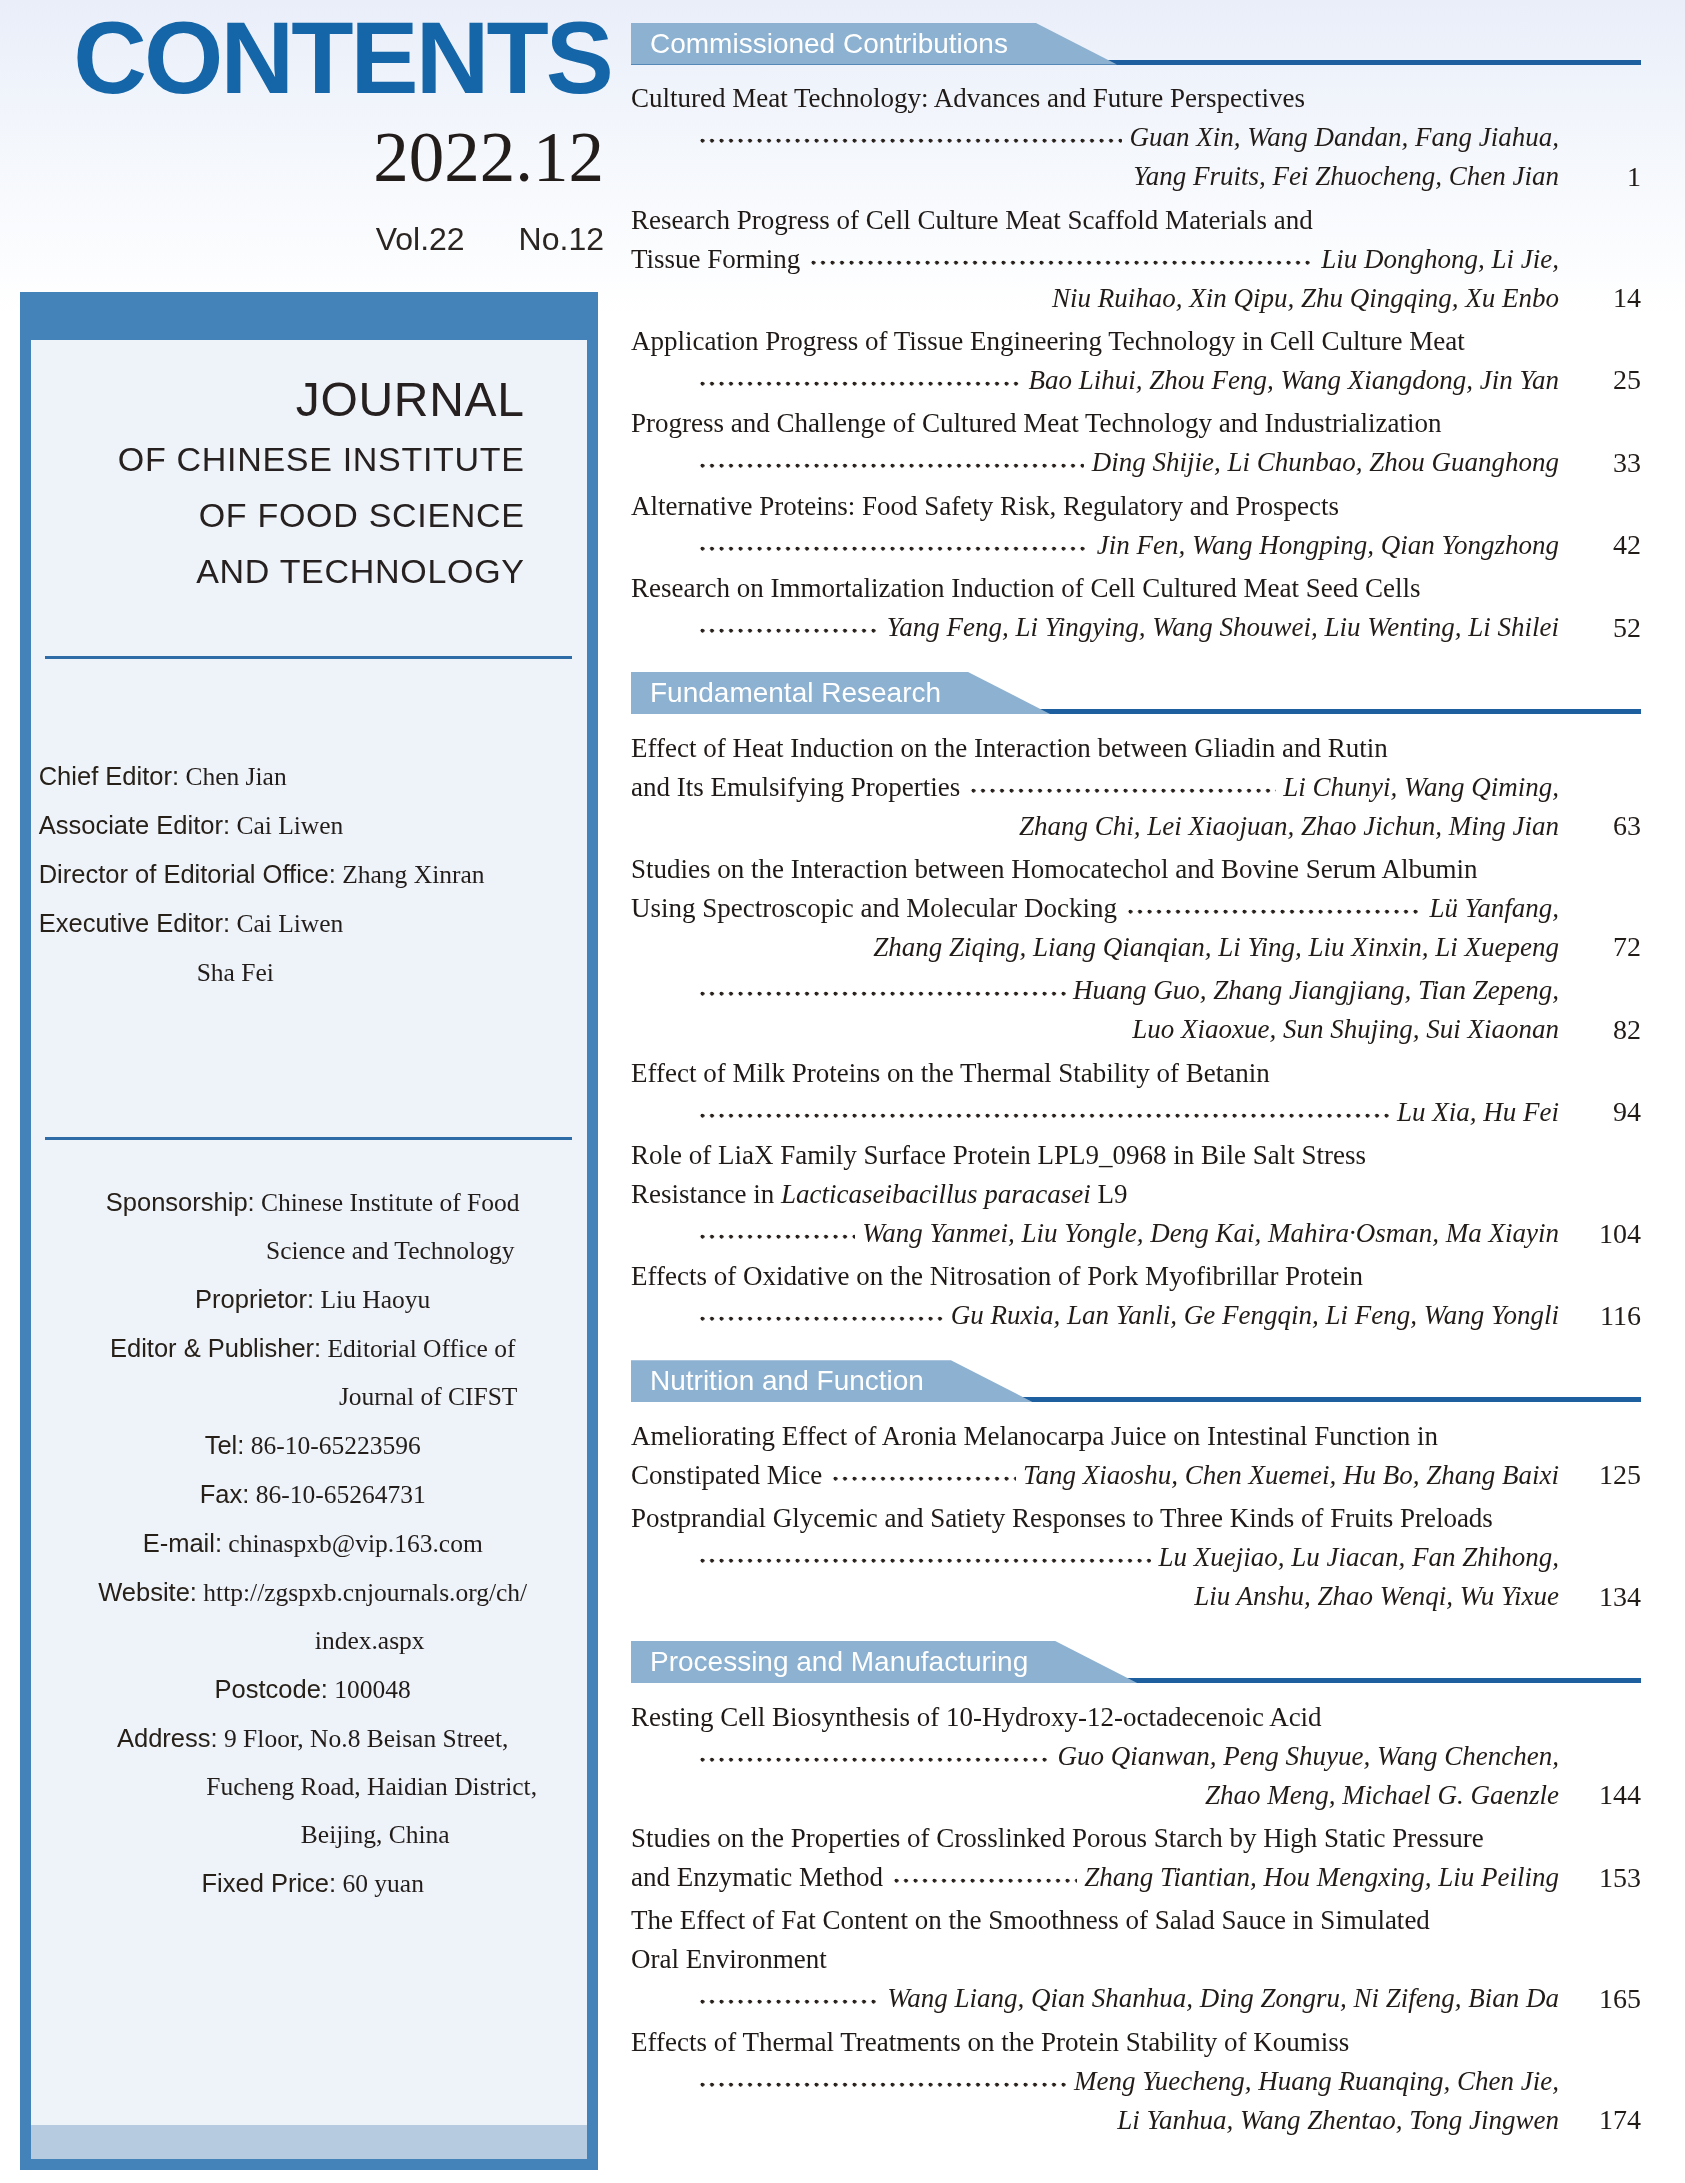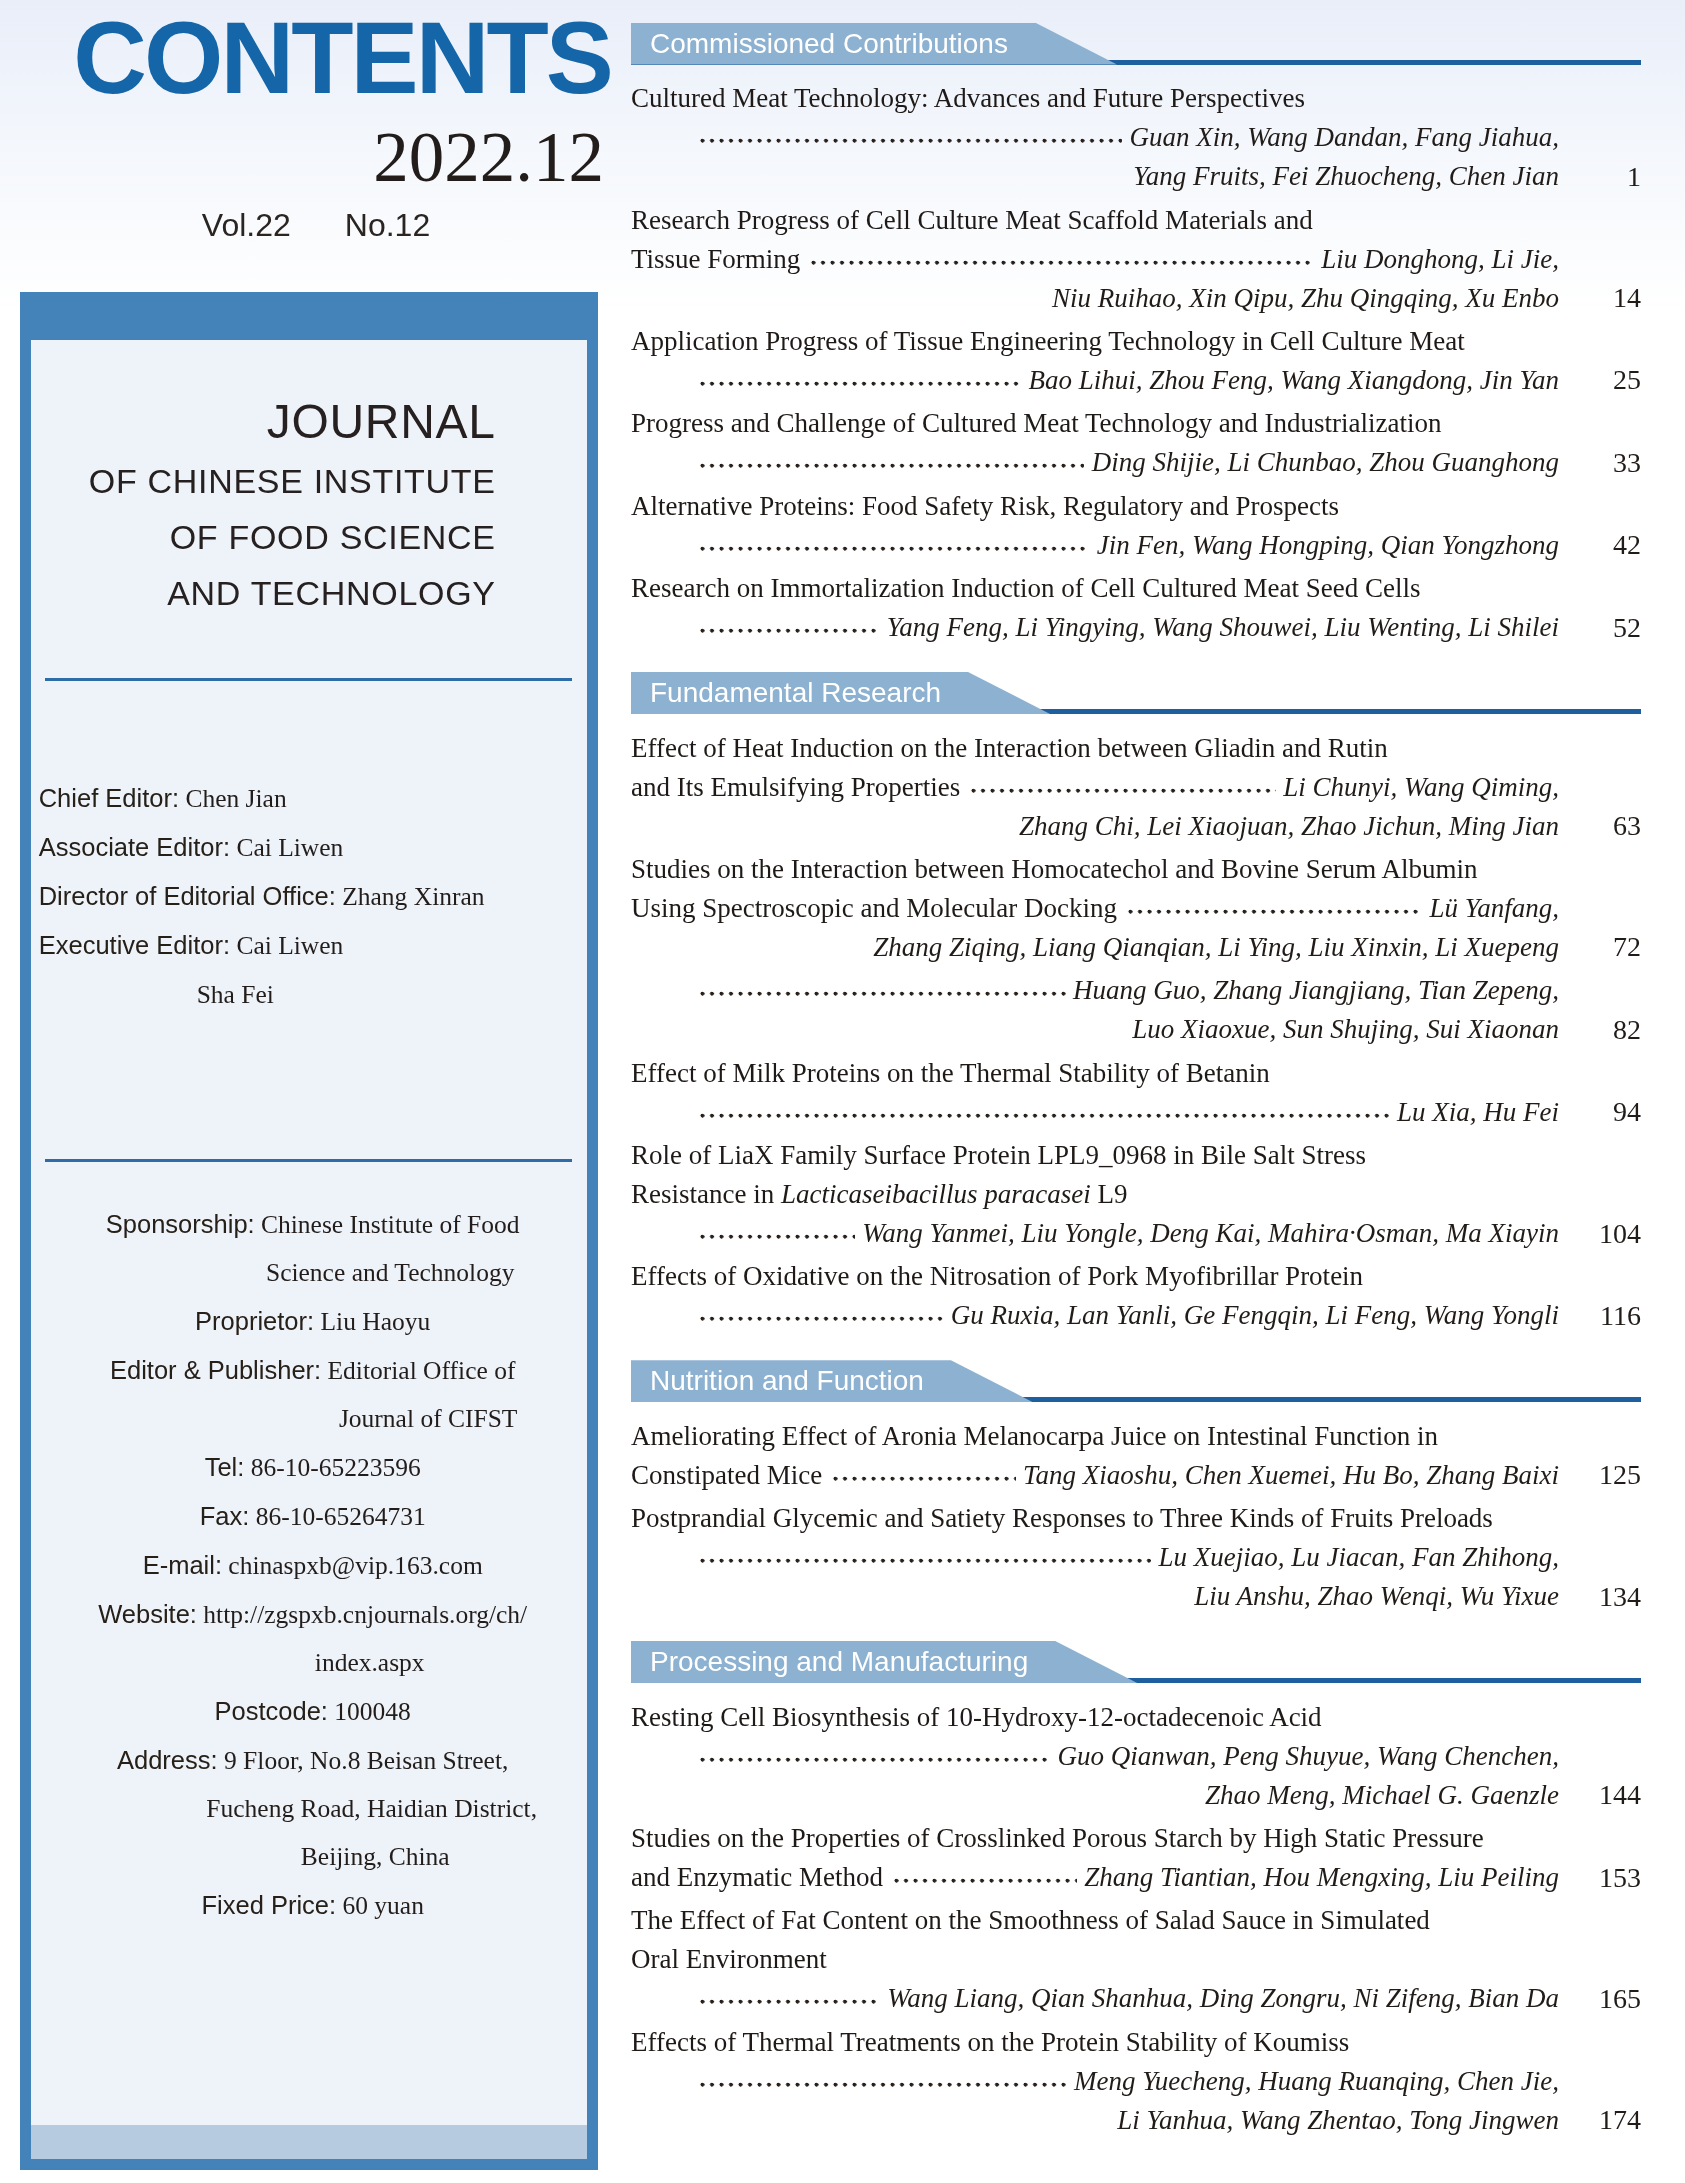--- a/index.html
+++ b/index.html
@@ -11,32 +11,32 @@
   .contents-title{
     position:absolute;top:1.5px;left:22px;width:589px;text-align:right;
     font-family:"Liberation Sans",sans-serif;font-weight:bold;
     font-size:102px;letter-spacing:-2.9px;color:#1566a8;line-height:1.1;
   }
   .issue-date{
     position:absolute;top:115px;left:28px;width:576px;text-align:right;
     font-size:71px;color:#221c1a;line-height:1.2;
   }
   .volno{
-    position:absolute;top:207px;left:28px;width:576px;
-    display:flex;justify-content:center;gap:54px;
+    position:absolute;top:221px;left:28px;width:576px;
+    display:flex;justify-content:flex-end;gap:54px;
     font-family:"Liberation Sans",sans-serif;font-size:32px;color:#2b2522;
   }
   
   .info-box{
     position:absolute;left:19.7px;top:292px;width:578px;height:1878px;
     box-sizing:border-box;background:#eef2f9;
     border:11px solid #4383ba;border-top-width:48px;border-bottom-width:11.7px;
   }
   .info-footer{position:absolute;left:0;right:0;bottom:0;height:34px;background:#b6cbdf;}
-  .jtitle{margin-top:50px;padding-right:91px;text-align:right;
+  .jtitle{margin-top:28px;padding-right:62px;text-align:right;
     font-family:"Liberation Sans",sans-serif;color:#262120;letter-spacing:0.7px;}
   .jtitle .l1{font-size:48px;line-height:63px;}
   .jtitle .ln{font-size:34px;line-height:56px;}
   .info-rule{height:2.9px;background:#2e6ca8;margin:57px 14.6px 0 14.6px;}
   .info-rule.rule2{margin-top:140px;}
   .staff{margin:93px 0 0 8px;}
   .pub{margin:38px 0 0 8px;text-align:center;}
   .irow{font-size:25.5px;white-space:nowrap;}
   .staff .irow{line-height:49px;}
   .pub .irow{line-height:48px;}

